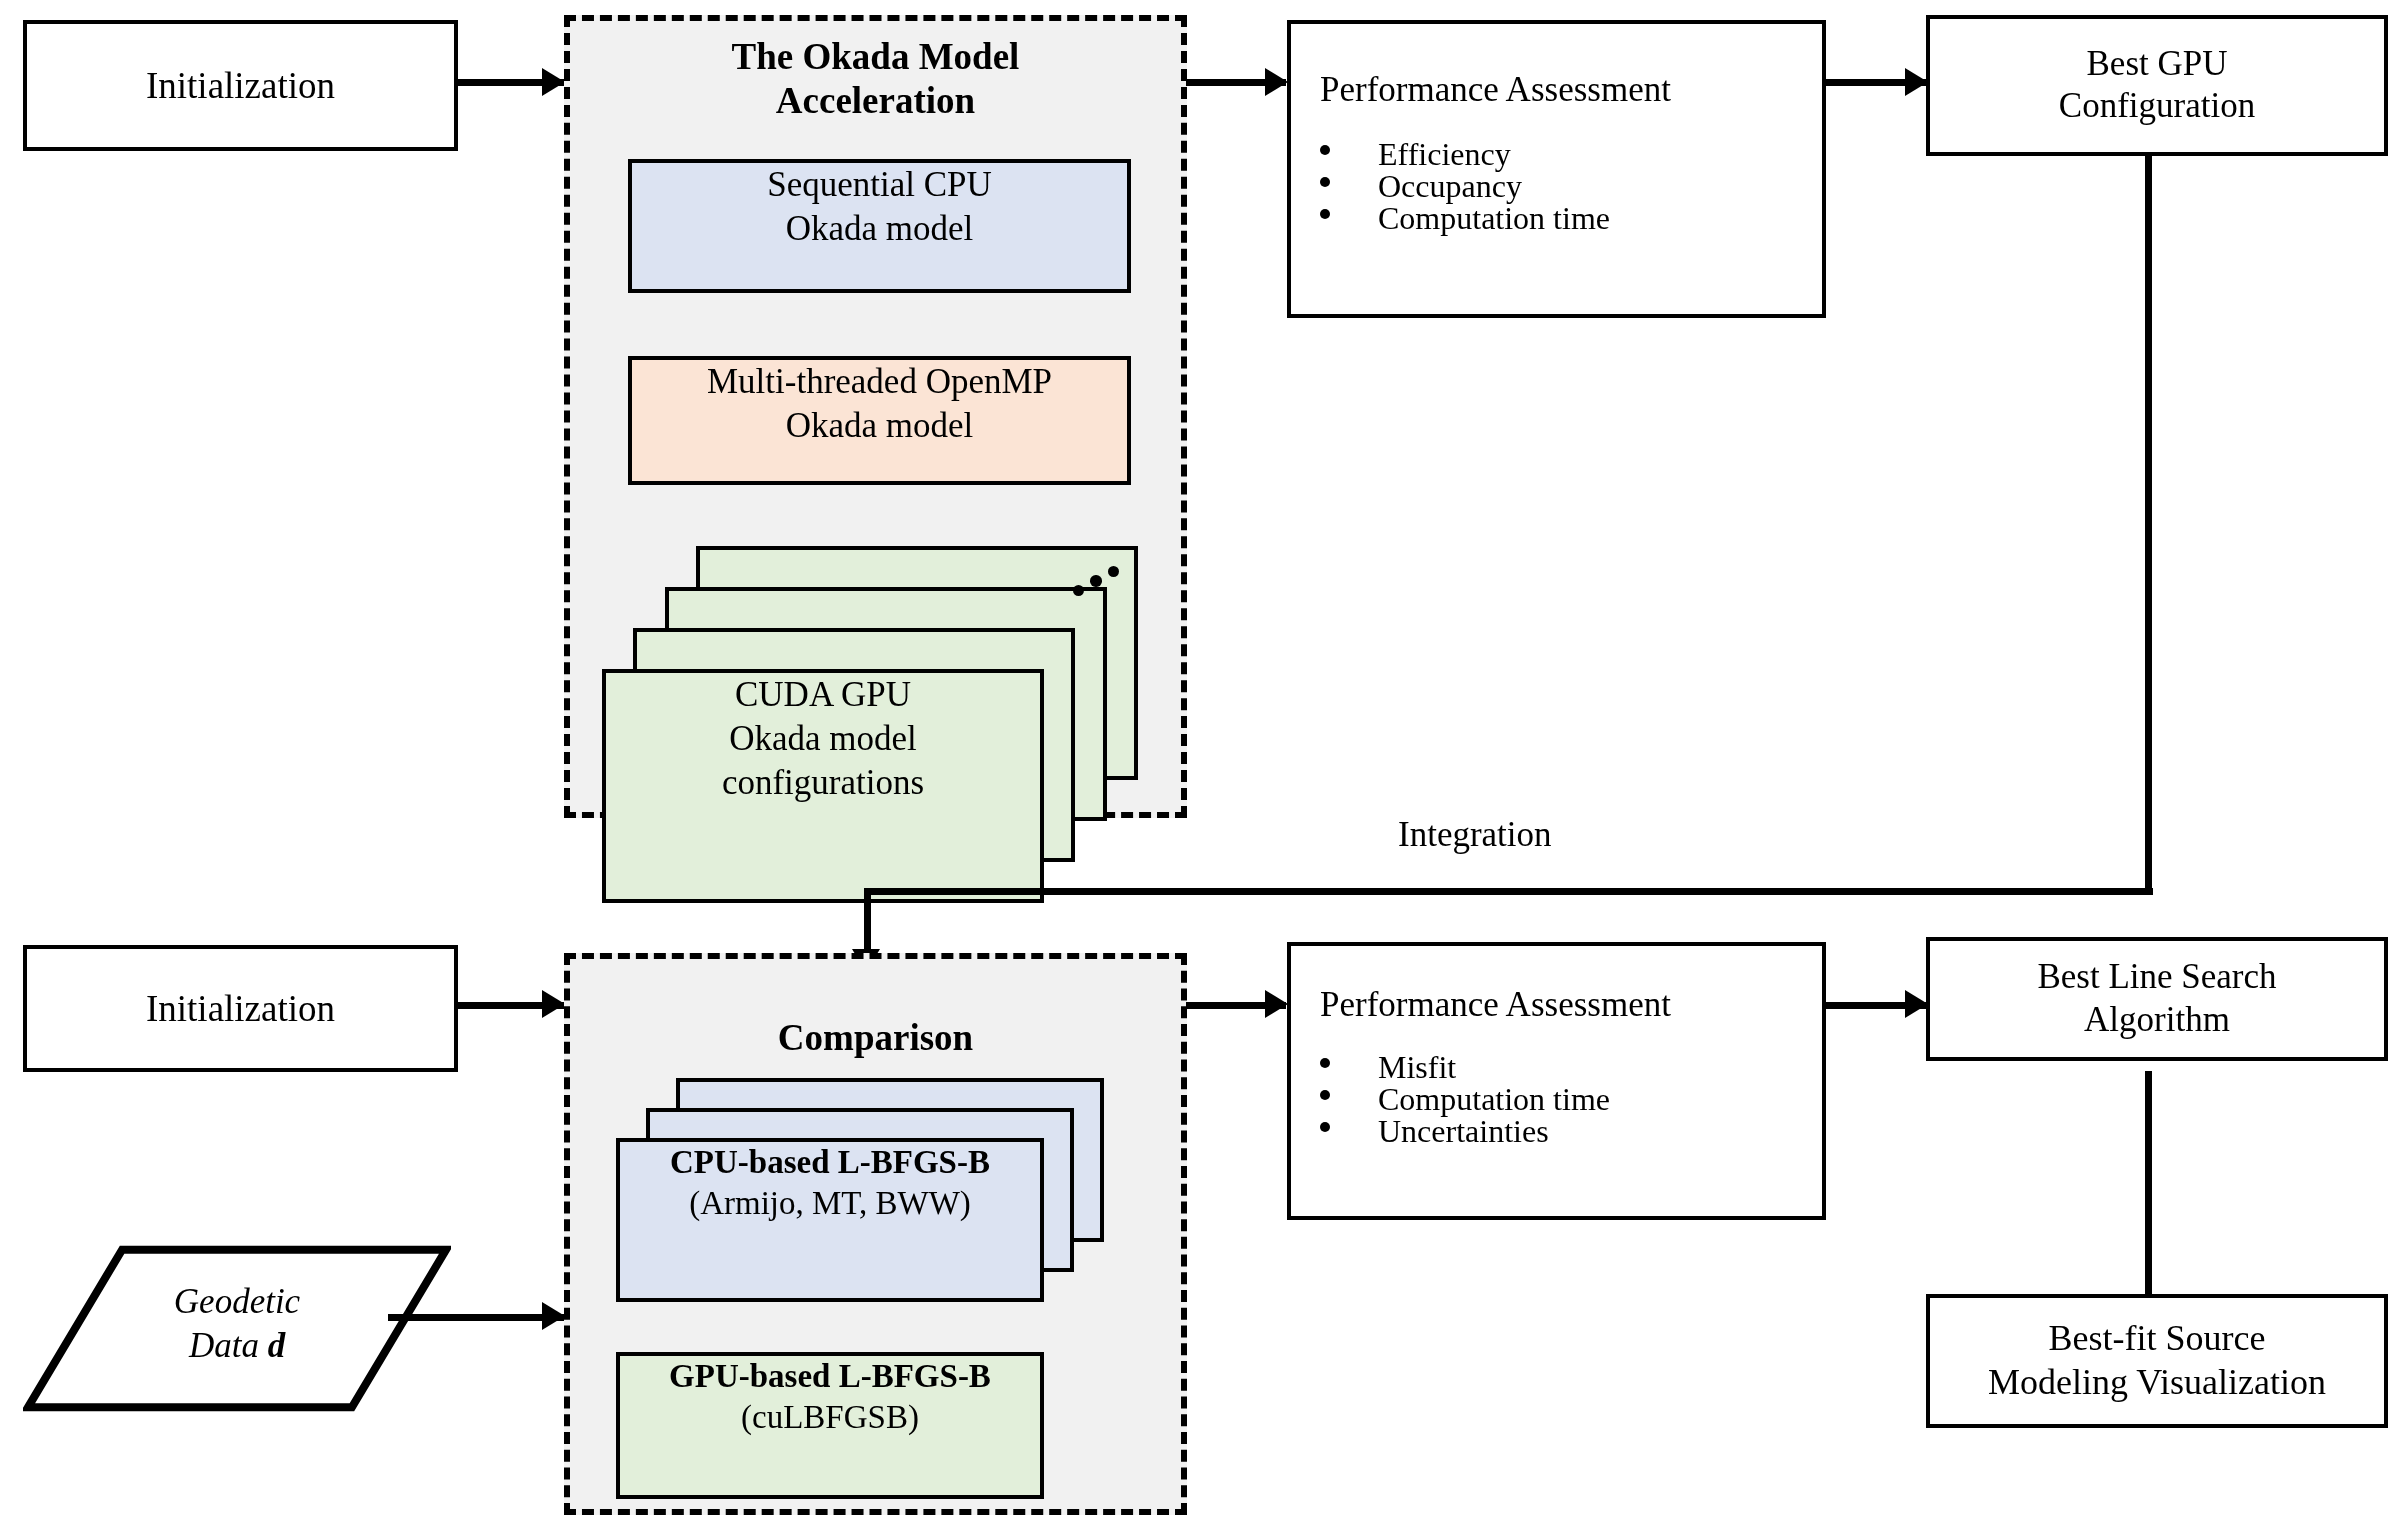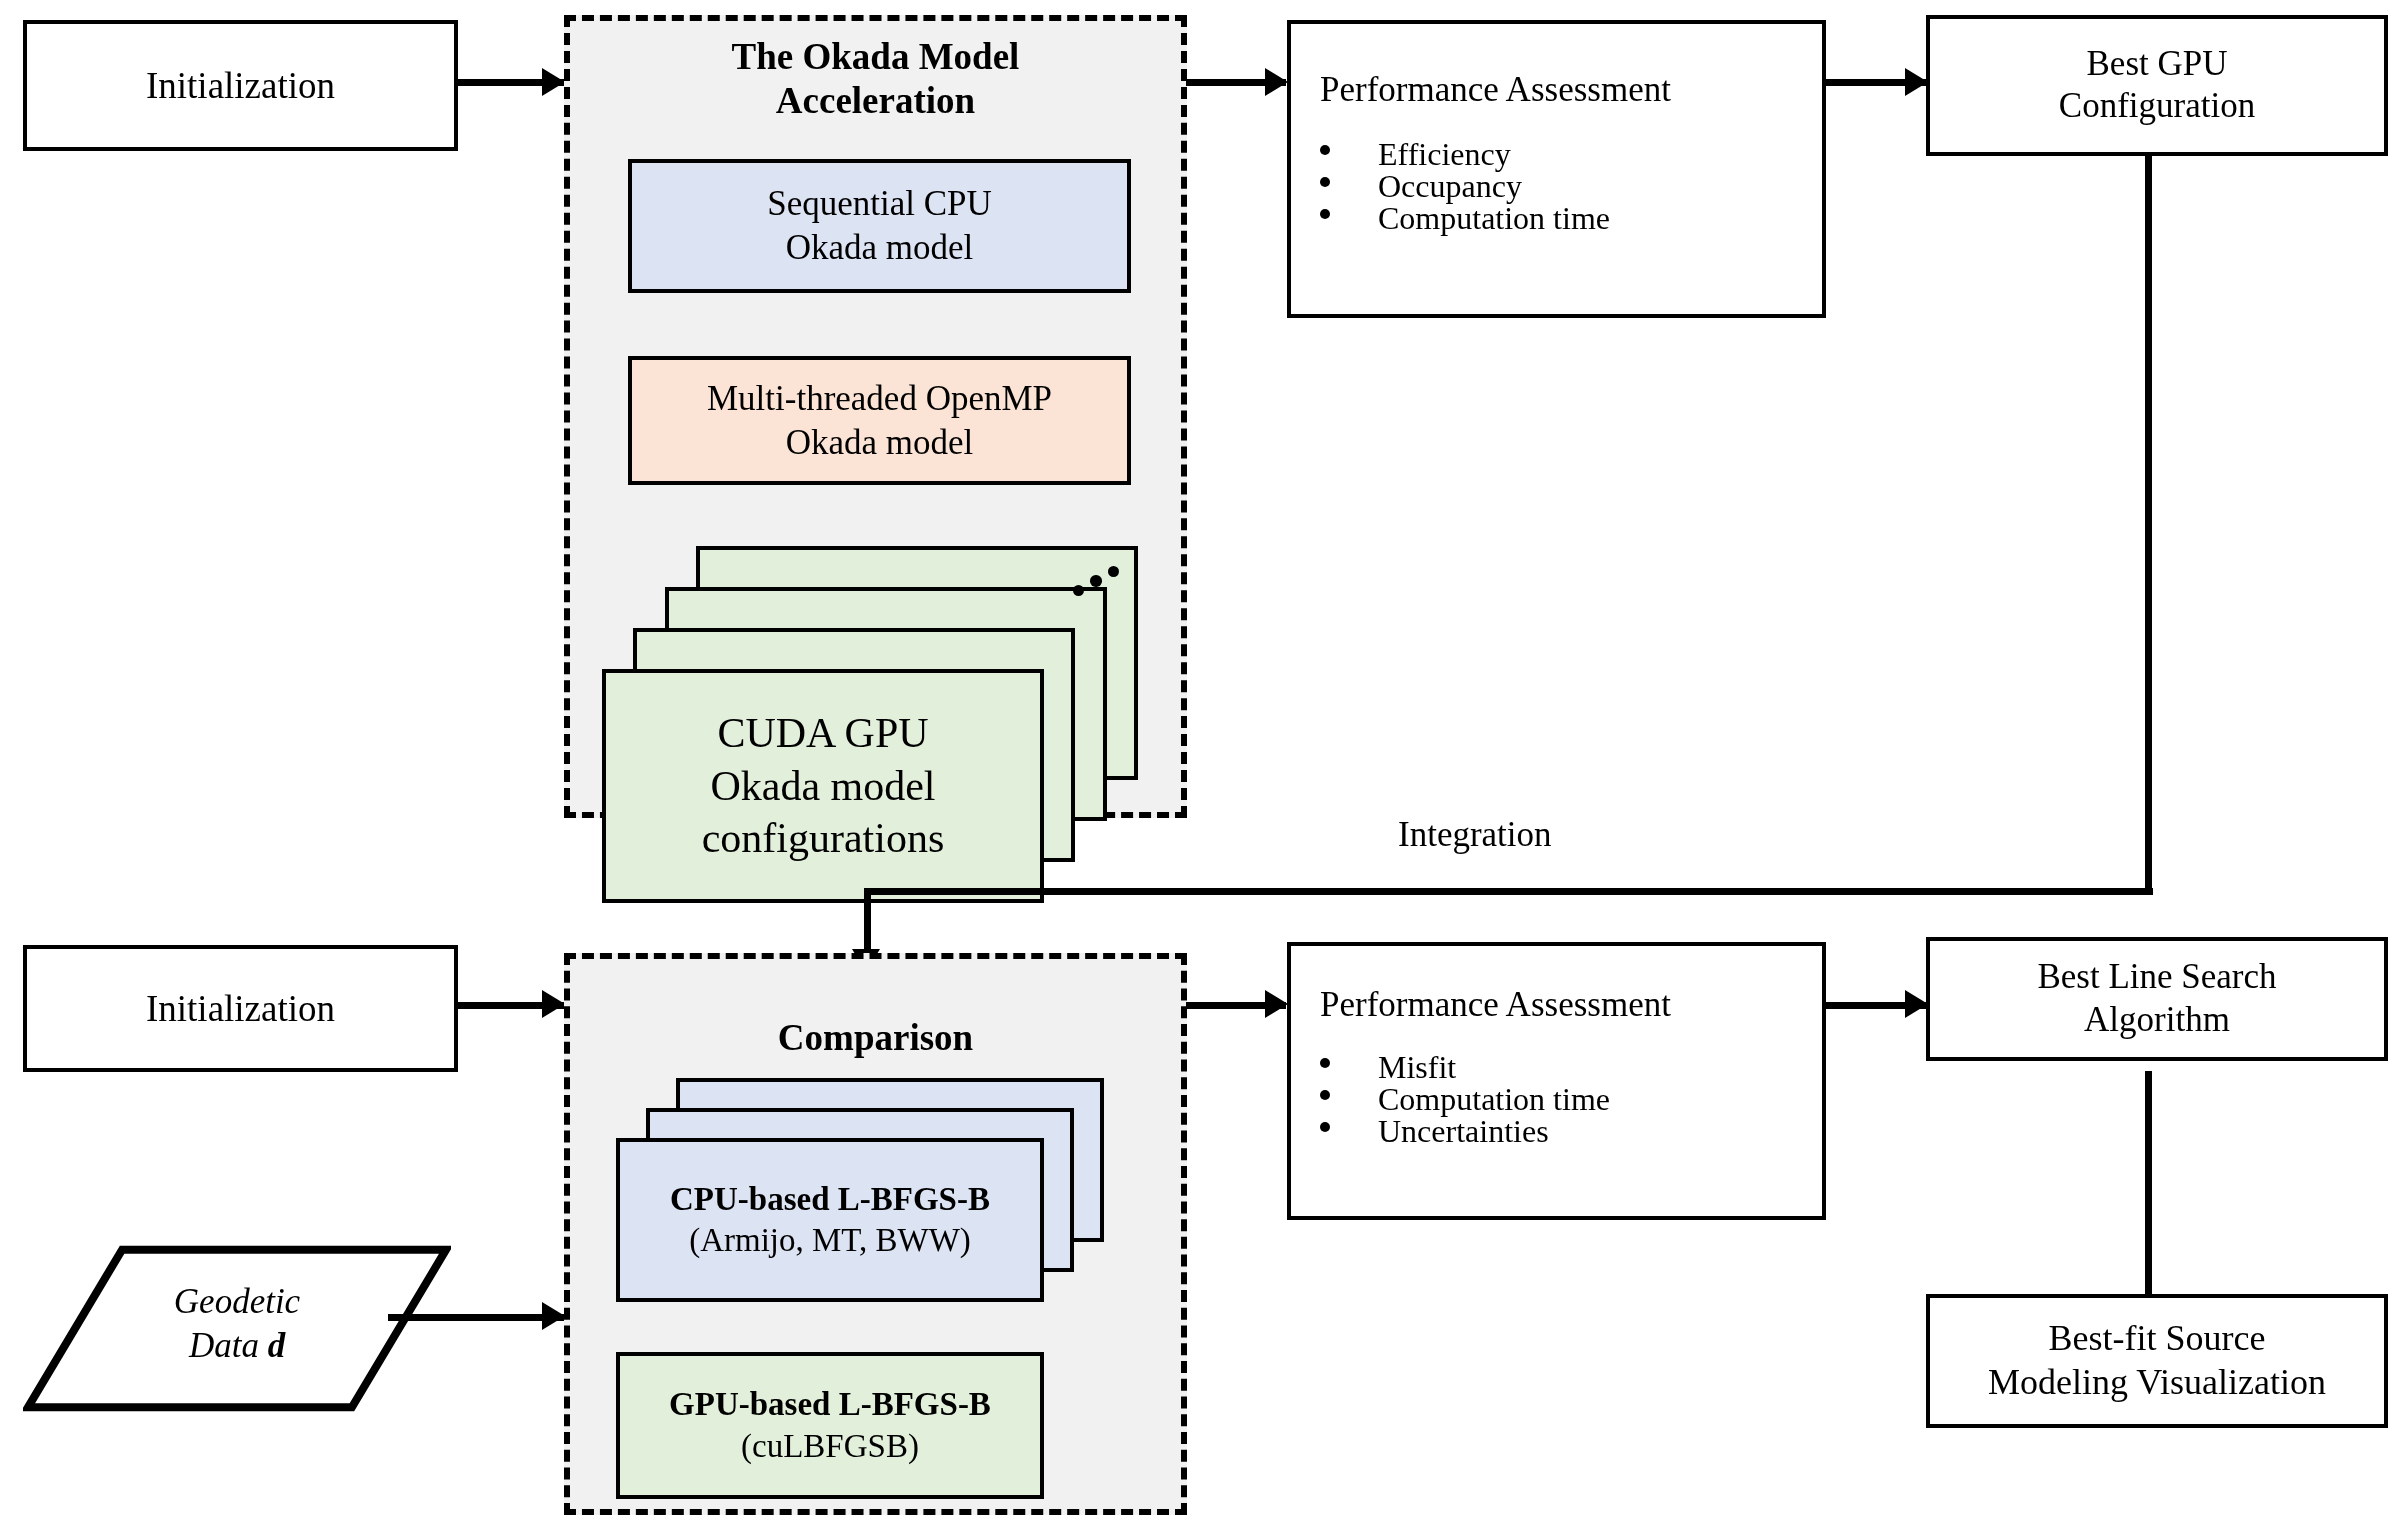--- a/index.html
+++ b/index.html
@@ -8,21 +8,21 @@
 
   .box{position:absolute;box-sizing:border-box;background:#fff;border:4.7px solid #000;
        display:flex;align-items:center;justify-content:center;text-align:center;line-height:1.22;}
   .box .t{display:block;}
 
   .dashed-region{position:absolute;box-sizing:border-box;border:6px dashed #000;background:#f1f1f1;}
 
   .region-title{position:absolute;text-align:center;font-weight:bold;line-height:1.2;}
 
   .card{position:absolute;box-sizing:border-box;border:4.7px solid #000;
-        display:flex;align-items:center;justify-content:center;text-align:center;line-height:1.25;}
+        display:flex;align-items:flex-start;justify-content:center;text-align:center;line-height:1.25;}
   .card.blue{background:#dce3f2;}
   .card.peach{background:#fbe4d5;}
   .card.green{background:#e2efda;}
   .card.ghost{display:block;}
 
   .pa-title{position:absolute;white-space:nowrap;}
   .pa-list{position:absolute;}
   .pa-row{position:relative;height:32px;white-space:nowrap;}
   .pa-bullet{position:absolute;left:0;top:6px;width:10px;height:10px;background:#000;border-radius:50%;}
   .pa-text{position:absolute;left:58px;top:-2.7px;}
@@ -72,21 +72,21 @@
   <div class="card peach" style="left:628px;top:356px;width:503px;height:129px;font-size:35px;">
     <span class="t">
       <span>Multi-threaded OpenMP</span><br>
       <span>Okada model</span>
     </span>
   </div>
 
   <div class="card green ghost" style="left:696px;top:546px;width:442px;height:234px;"></div>
   <div class="card green ghost" style="left:665px;top:587px;width:442px;height:234px;"></div>
   <div class="card green ghost" style="left:633px;top:628px;width:442px;height:234px;"></div>
-  <div class="card green" style="left:602px;top:669px;width:442px;height:234px;font-size:42px;">
+  <div class="card green" style="left:602px;top:669px;width:442px;height:234px;font-size:35px;">
     <span class="t">
       <span>CUDA GPU</span><br>
       <span>Okada model</span><br>
       <span>configurations</span>
     </span>
   </div>
   <div class="dots" style="left:1073px;top:566px;width:54px;height:33px;">
     <i style="left:0px;top:19px;"></i>
     <i style="left:17.4px;top:9.4px;"></i>
     <i style="left:35px;top:0px;"></i>

